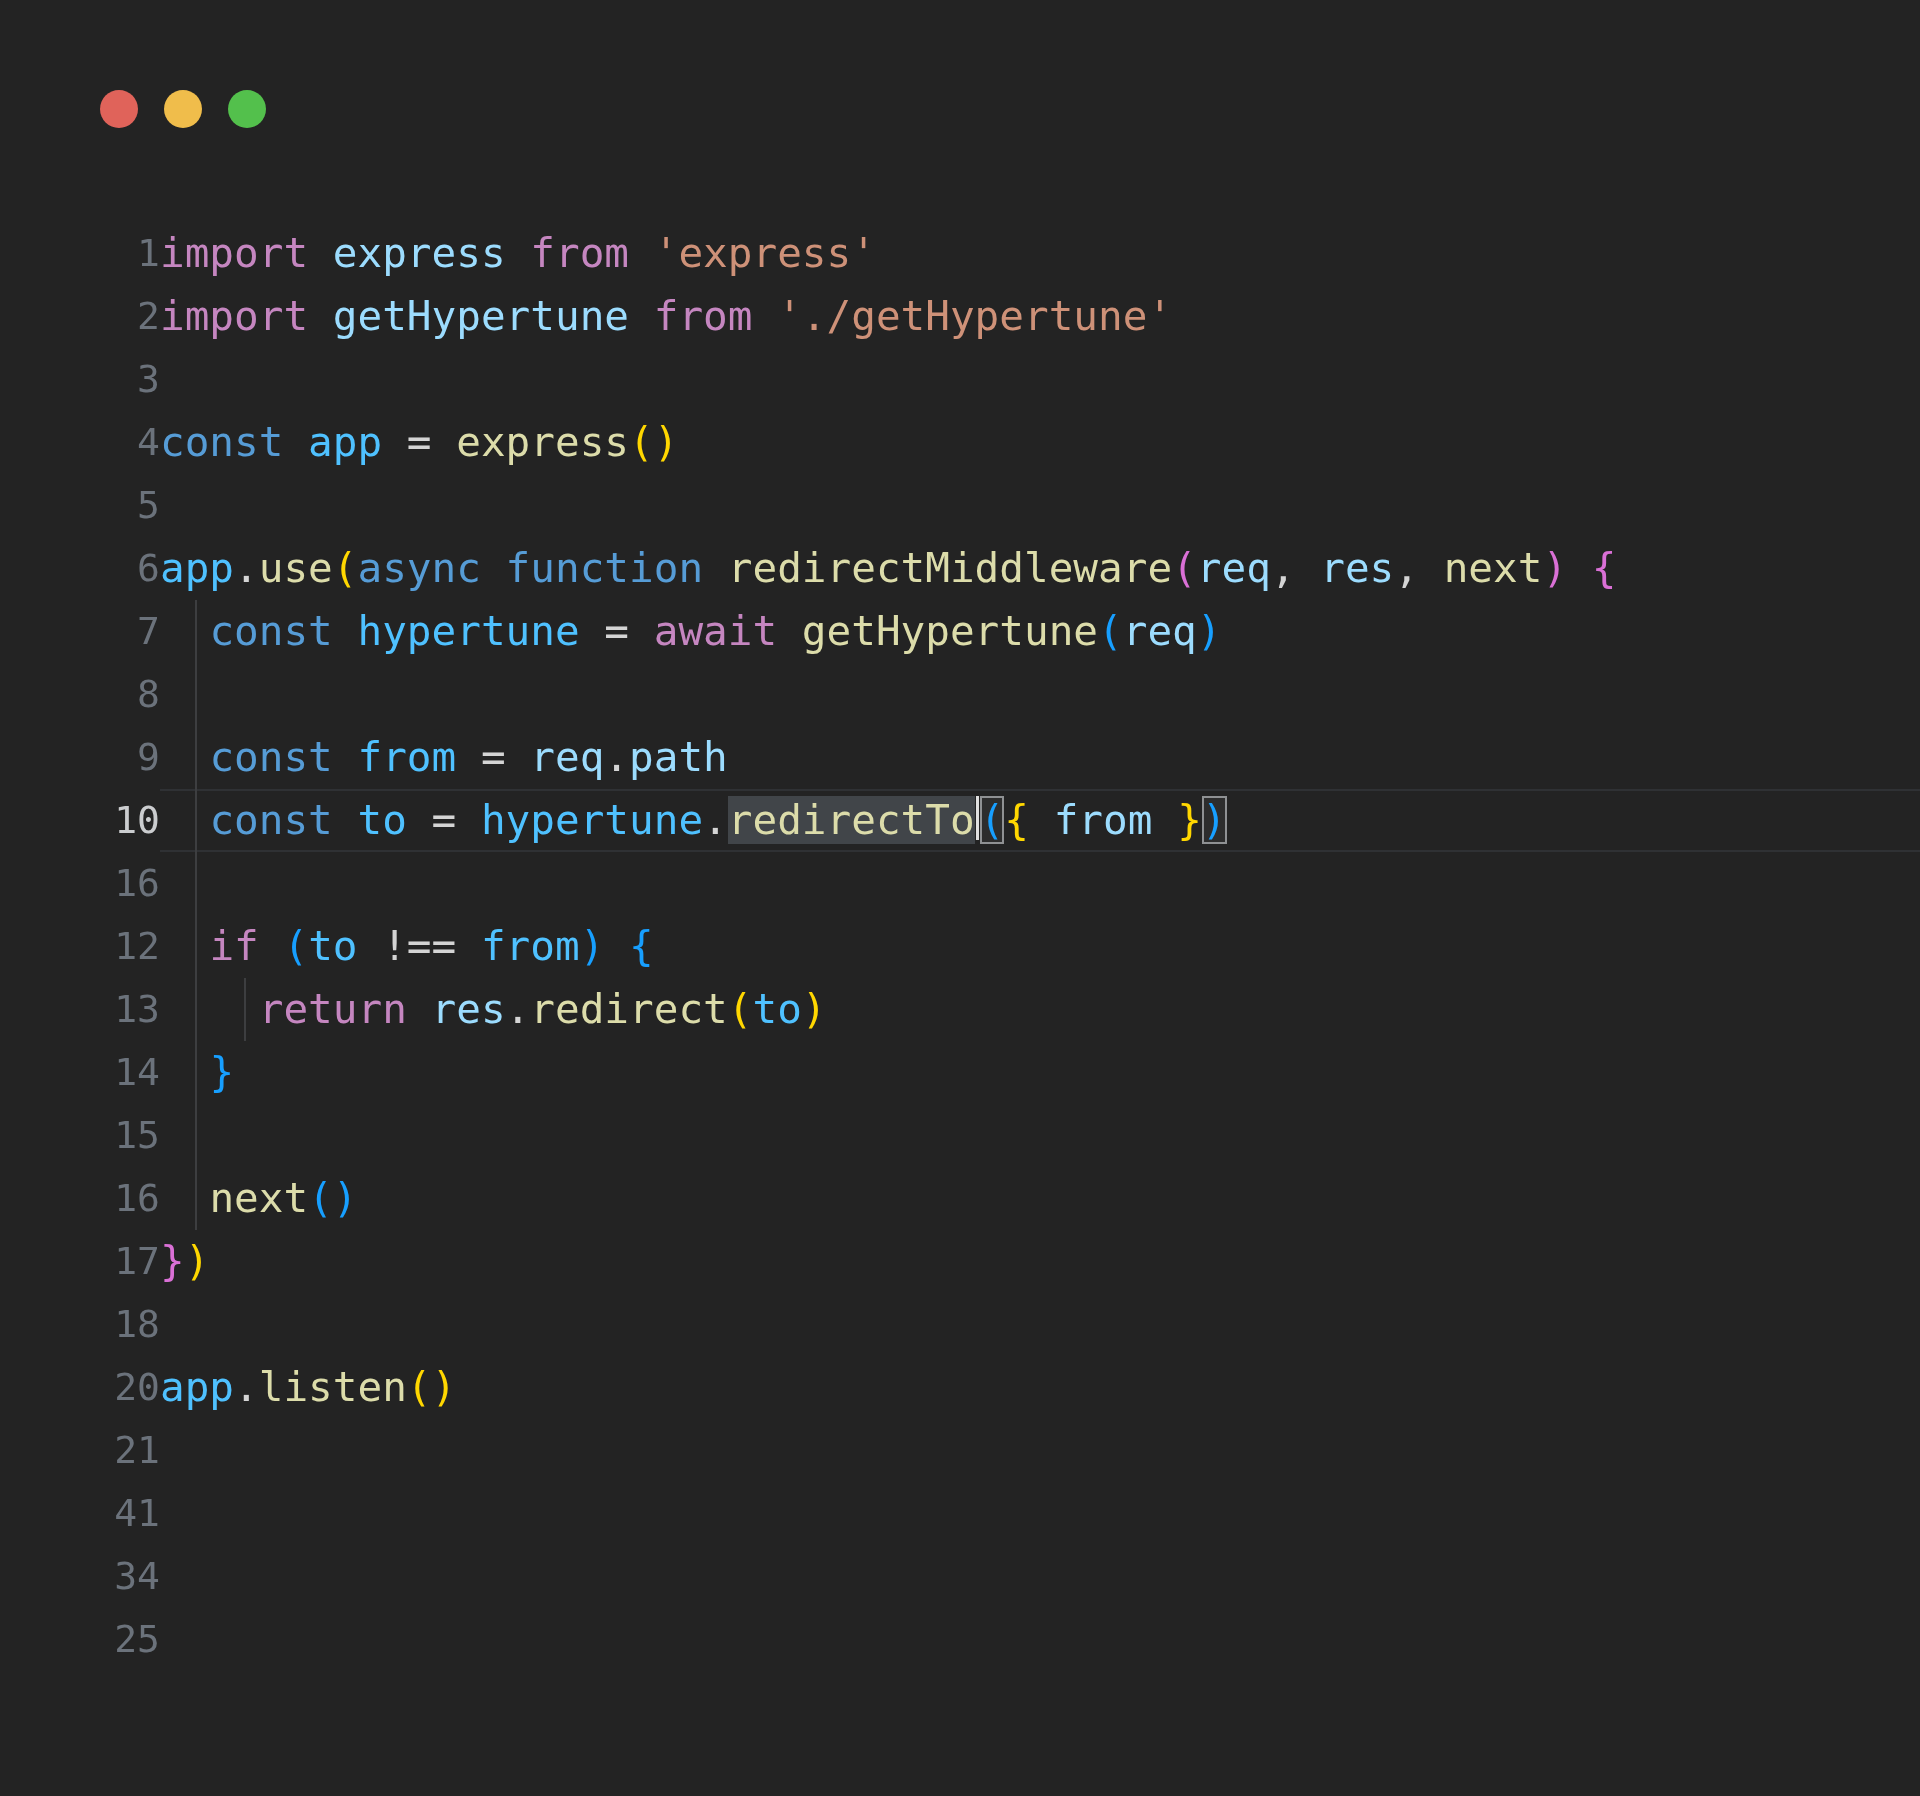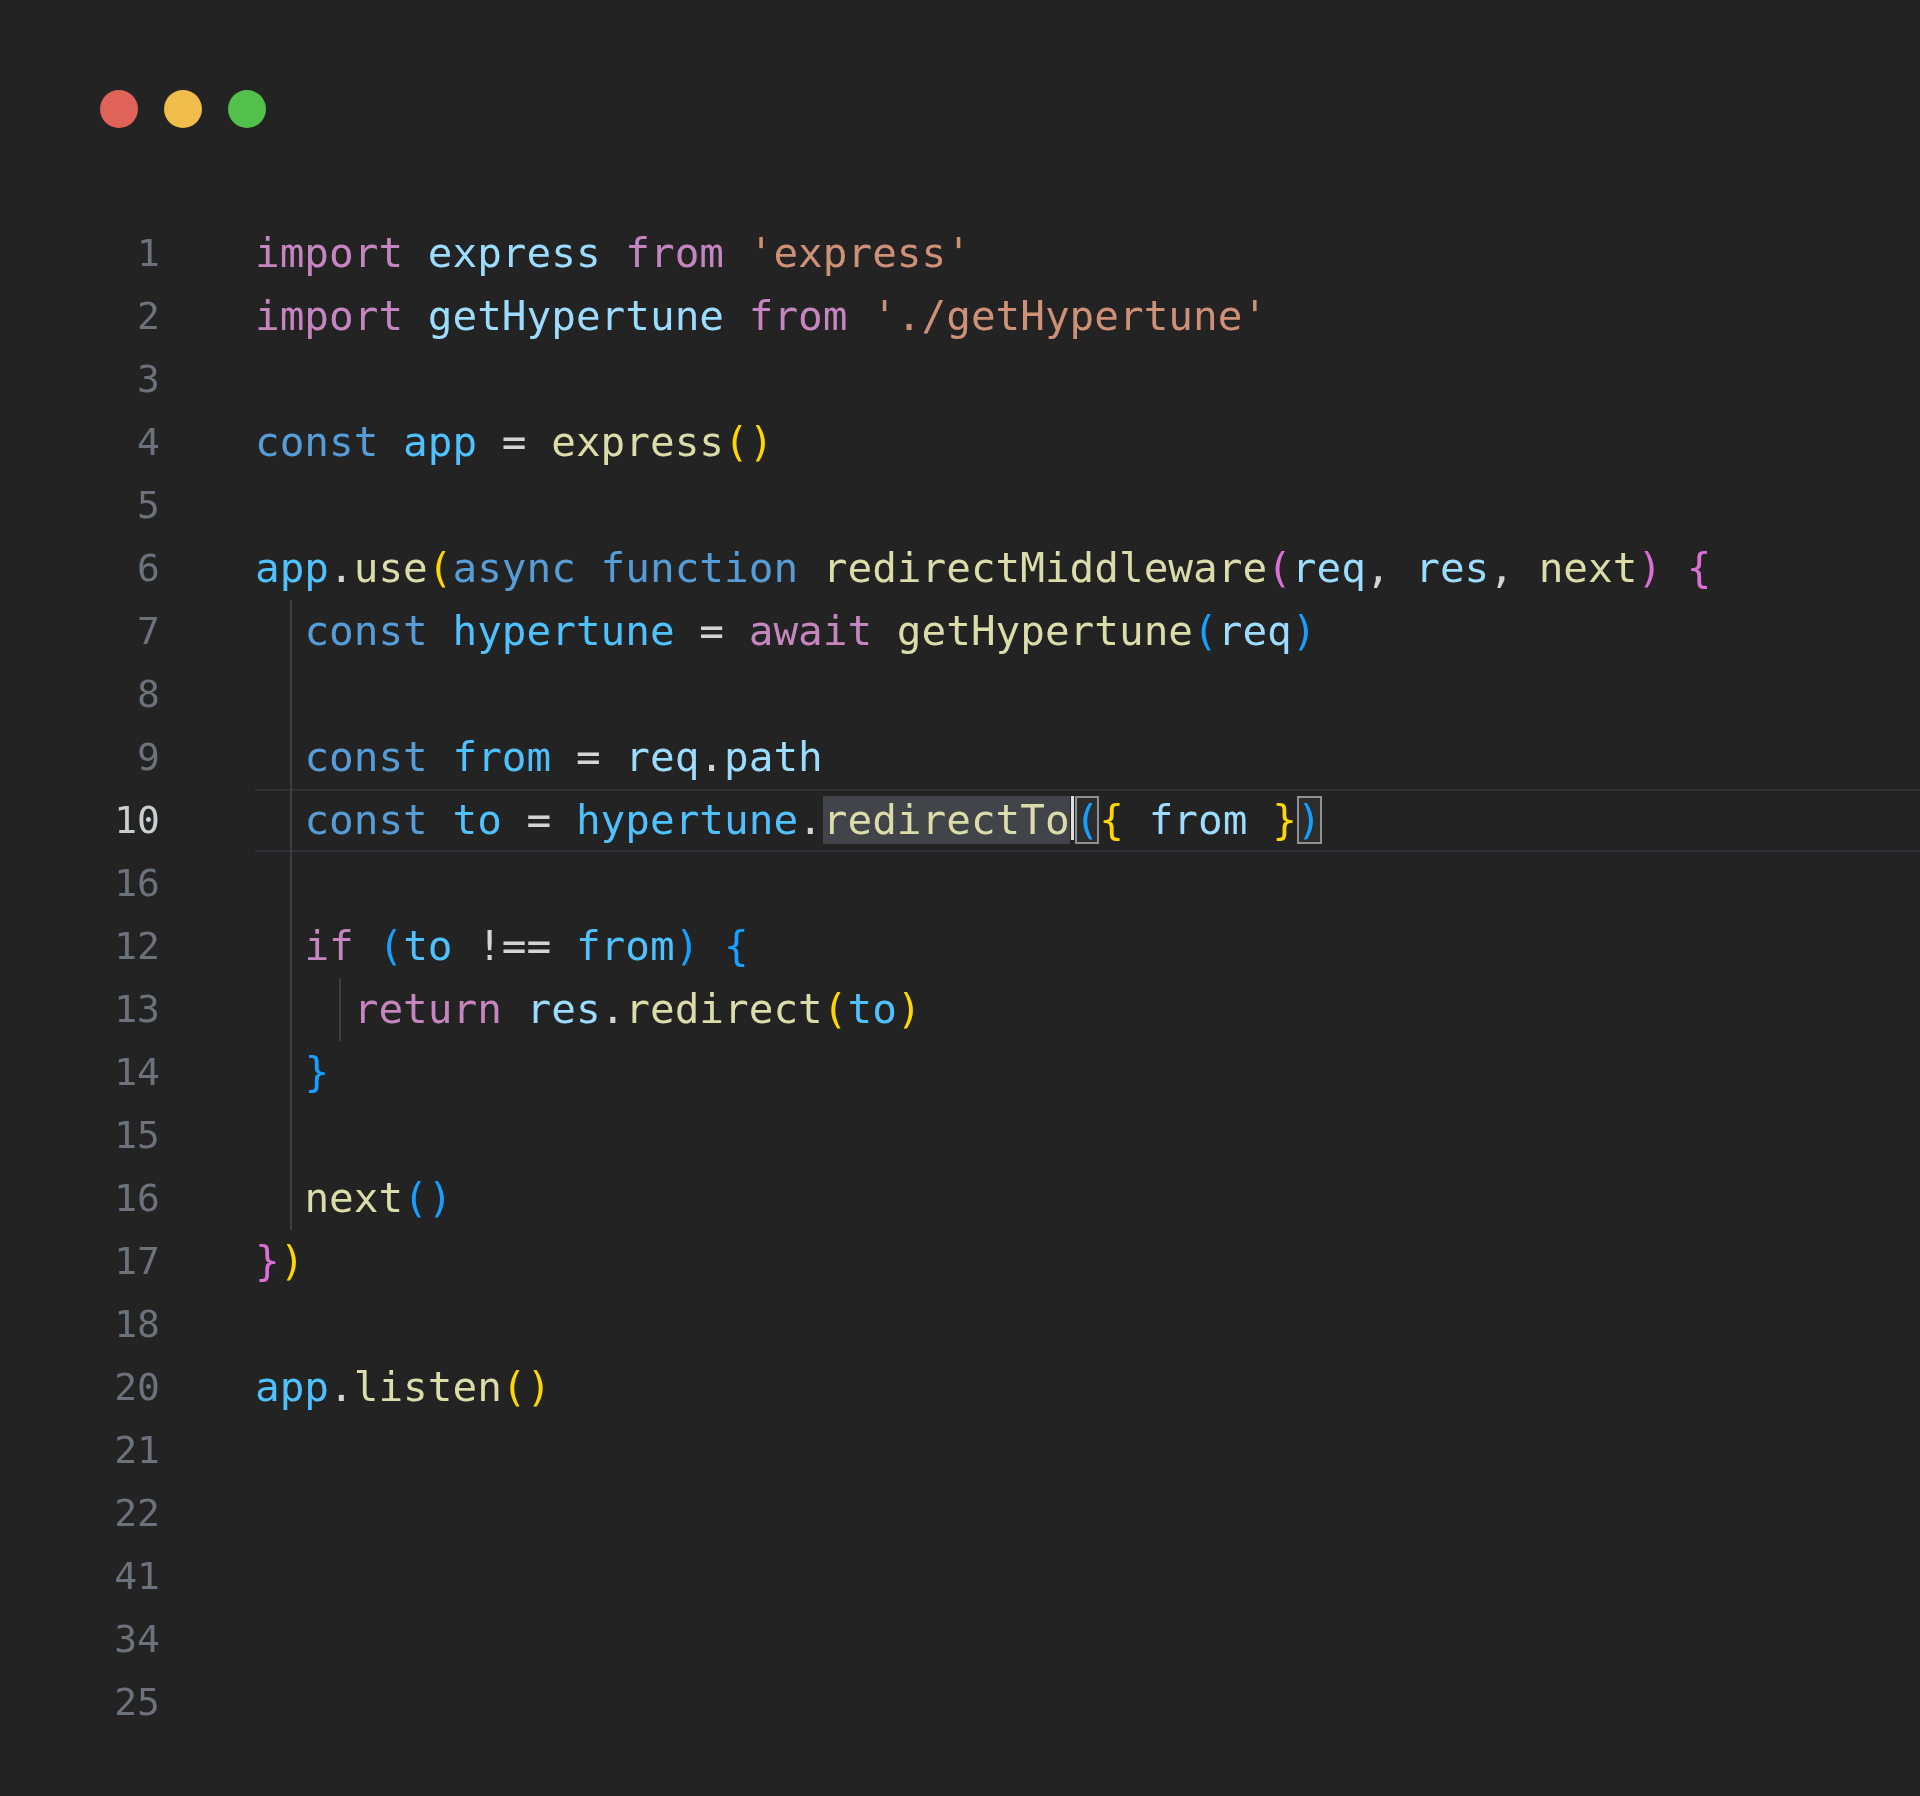--- a/index.html
+++ b/index.html
@@ -11,21 +11,21 @@
   .traffic-lights { position:absolute; left:100px; top:90px; display:flex; gap:26px; }
   .traffic-lights .light { width:38px; height:38px; border-radius:50%; display:inline-block; }
 
   .editor { position:absolute; left:0; top:222px; width:1920px; }
 
   .line { display:flex; height:63px; line-height:63px; font-size:41px; white-space:pre; }
   .gutter {
     flex:0 0 160px; text-align:right; color:#6b727b;
     font-size:38px; user-select:none;
   }
-  .code { flex:1 1 auto; position:relative; margin-left:95px; color:#d4d4d4; }
+  .code { flex:1 1 auto; position:relative; color:#d4d4d4; }
 
   .line.active .gutter { color:#cbcdcf; }
   .line.active .code {
     background:linear-gradient(#2f3134 0 2px, transparent 2px calc(100% - 2px), #2f3134 calc(100% - 2px) 100%);
   }
 
   .guide { position:absolute; top:0; width:2px; height:63px; background:#3d3e40; }
 
   .tok { display:inline; }
   .tok.hl { background:#414549; }
@@ -59,18 +59,17 @@
       <div class="line"><div class="gutter">16</div><div class="code"><span class="guide" style="left: 34.7px;"></span></div></div>
       <div class="line"><div class="gutter">12</div><div class="code"><span class="guide" style="left: 34.7px;"></span><span class="tok" style="color: rgb(212, 212, 212);">  </span><span class="tok" style="color: rgb(197, 134, 192);">if</span><span class="tok" style="color: rgb(212, 212, 212);"> </span><span class="tok" style="color: rgb(23, 159, 255);">(</span><span class="tok" style="color: rgb(79, 193, 255);">to</span><span class="tok" style="color: rgb(212, 212, 212);"> !== </span><span class="tok" style="color: rgb(79, 193, 255);">from</span><span class="tok" style="color: rgb(23, 159, 255);">)</span><span class="tok" style="color: rgb(212, 212, 212);"> </span><span class="tok" style="color: rgb(23, 159, 255);">{</span></div></div>
       <div class="line"><div class="gutter">13</div><div class="code"><span class="guide" style="left: 34.7px;"></span><span class="guide" style="left: 84.1px;"></span><span class="tok" style="color: rgb(212, 212, 212);">    </span><span class="tok" style="color: rgb(197, 134, 192);">return</span><span class="tok" style="color: rgb(212, 212, 212);"> </span><span class="tok" style="color: rgb(156, 220, 254);">res</span><span class="tok" style="color: rgb(212, 212, 212);">.</span><span class="tok" style="color: rgb(220, 220, 170);">redirect</span><span class="tok" style="color: rgb(255, 215, 0);">(</span><span class="tok" style="color: rgb(79, 193, 255);">to</span><span class="tok" style="color: rgb(255, 215, 0);">)</span></div></div>
       <div class="line"><div class="gutter">14</div><div class="code"><span class="guide" style="left: 34.7px;"></span><span class="tok" style="color: rgb(212, 212, 212);">  </span><span class="tok" style="color: rgb(23, 159, 255);">}</span></div></div>
       <div class="line"><div class="gutter">15</div><div class="code"><span class="guide" style="left: 34.7px;"></span></div></div>
       <div class="line"><div class="gutter">16</div><div class="code"><span class="guide" style="left: 34.7px;"></span><span class="tok" style="color: rgb(212, 212, 212);">  </span><span class="tok" style="color: rgb(220, 220, 170);">next</span><span class="tok" style="color: rgb(23, 159, 255);">(</span><span class="tok" style="color: rgb(23, 159, 255);">)</span></div></div>
       <div class="line"><div class="gutter">17</div><div class="code"><span class="tok" style="color: rgb(218, 112, 214);">}</span><span class="tok" style="color: rgb(255, 215, 0);">)</span></div></div>
       <div class="line"><div class="gutter">18</div><div class="code"></div></div>
       <div class="line"><div class="gutter">20</div><div class="code"><span class="tok" style="color: rgb(79, 193, 255);">app</span><span class="tok" style="color: rgb(212, 212, 212);">.</span><span class="tok" style="color: rgb(220, 220, 170);">listen</span><span class="tok" style="color: rgb(255, 215, 0);">(</span><span class="tok" style="color: rgb(255, 215, 0);">)</span></div></div>
       <div class="line"><div class="gutter">21</div><div class="code"></div></div>
-      <div class="line"><div class="gutter">22</div><div class="code"></div></div>
       <div class="line"><div class="gutter">41</div><div class="code"></div></div>
       <div class="line"><div class="gutter">34</div><div class="code"></div></div>
       <div class="line"><div class="gutter">25</div><div class="code"></div></div>
     </div>
 </div>
 
 </body></html>

